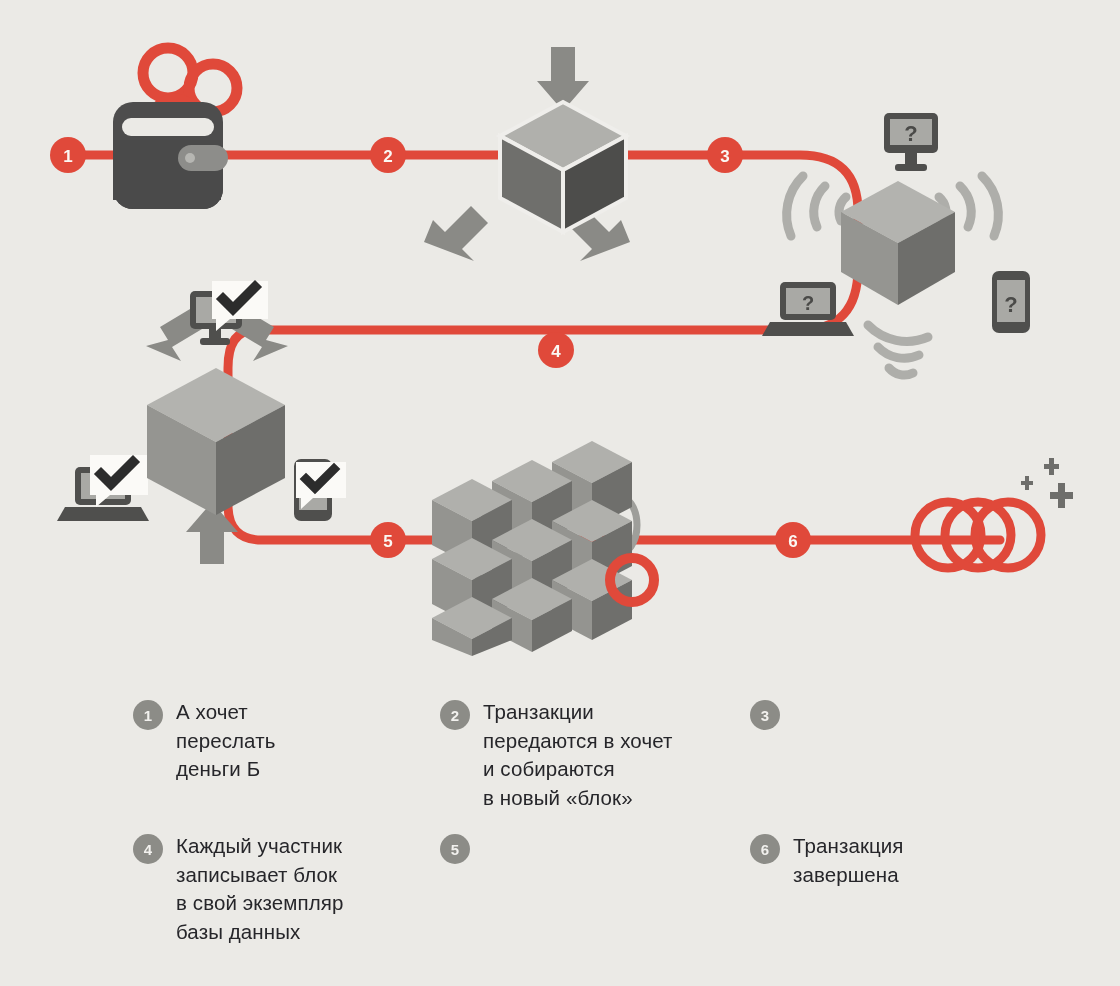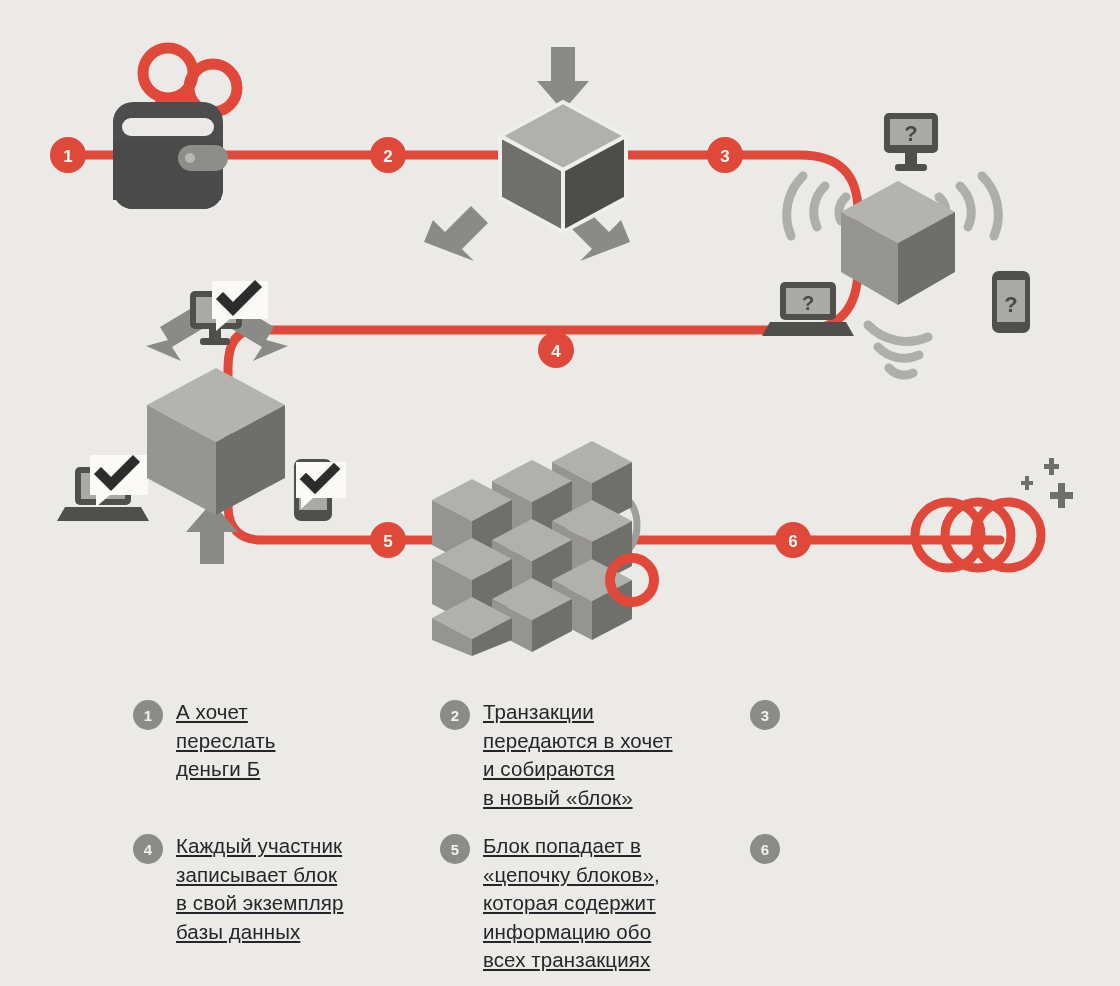--- a/index.html
+++ b/index.html
@@ -20,21 +20,21 @@
   .lg-badge{
     width:30px;height:30px;border-radius:50%;
     background:#8c8c87;color:#f2f1ee;
     font-size:15px;font-weight:bold;
     display:flex;align-items:center;justify-content:center;
     flex:0 0 auto;margin-right:13px;margin-top:2px;
     font-family:"Liberation Sans",sans-serif;
   }
   .lg-text{
     font-size:20.5px;line-height:28.5px;color:#26262a;
-    white-space:pre-line;letter-spacing:.1px;text-decoration:underline;
+    white-space:pre-line;letter-spacing:.1px;
   }
   
   #li1{left:133px;top:38px;}
   #li2{left:440px;top:38px;}
   #li3{left:750px;top:38px;}
   #li4{left:133px;top:172px;}
   #li5{left:440px;top:172px;}
   #li6{left:750px;top:172px;}
 </style>
 </head>
@@ -290,25 +290,22 @@
     <div class="legend-item" id="li4">
       <div class="lg-badge">4</div>
       <div class="lg-text">Каждый участник
 записывает блок
 в свой экземпляр
 базы данных</div>
     </div>
 
     <div class="legend-item" id="li5">
       <div class="lg-badge">5</div>
-      <div class="lg-text">Блок попадает в
-«цепочку блоков»,
-которая содержит
-информацию обо
-всех транзакциях</div>
     </div>
 
     <div class="legend-item" id="li6">
       <div class="lg-badge">6</div>
+      <div class="lg-text">Транзакция
+завершена</div>
     </div>
 
   </div>
 </div>
 
 </body></html>

